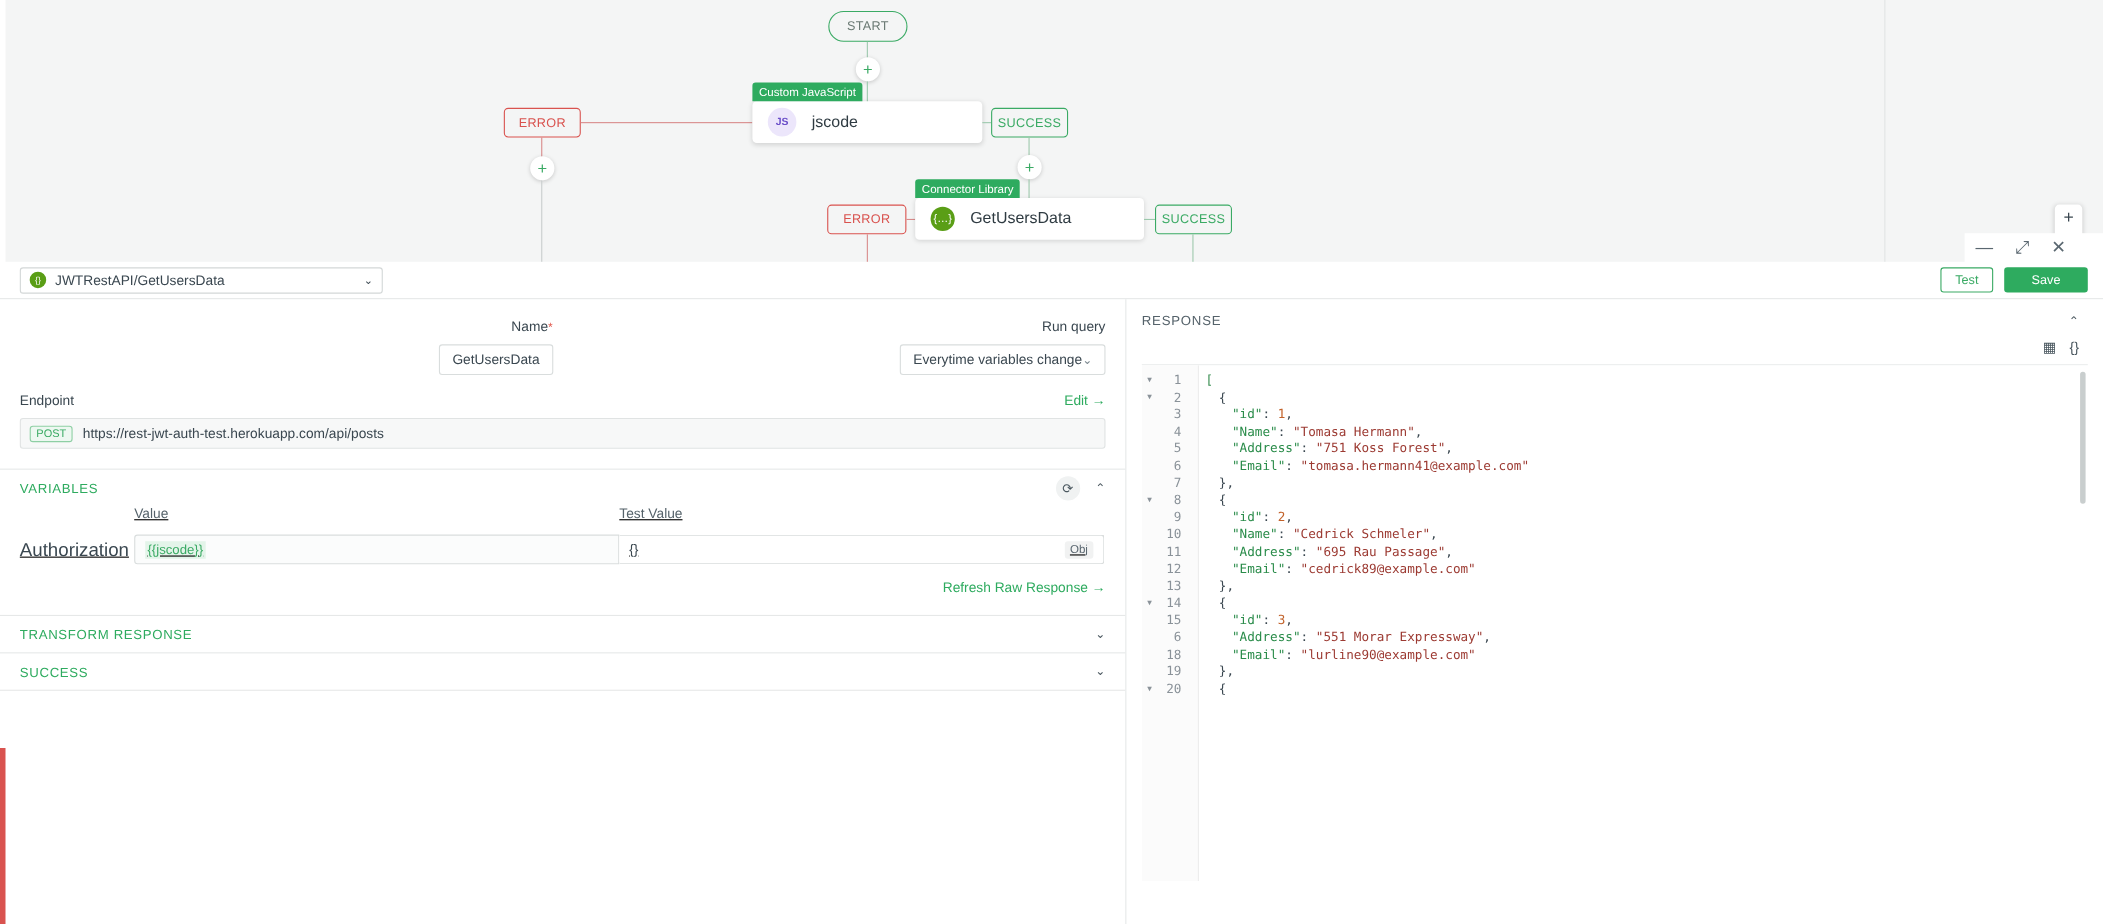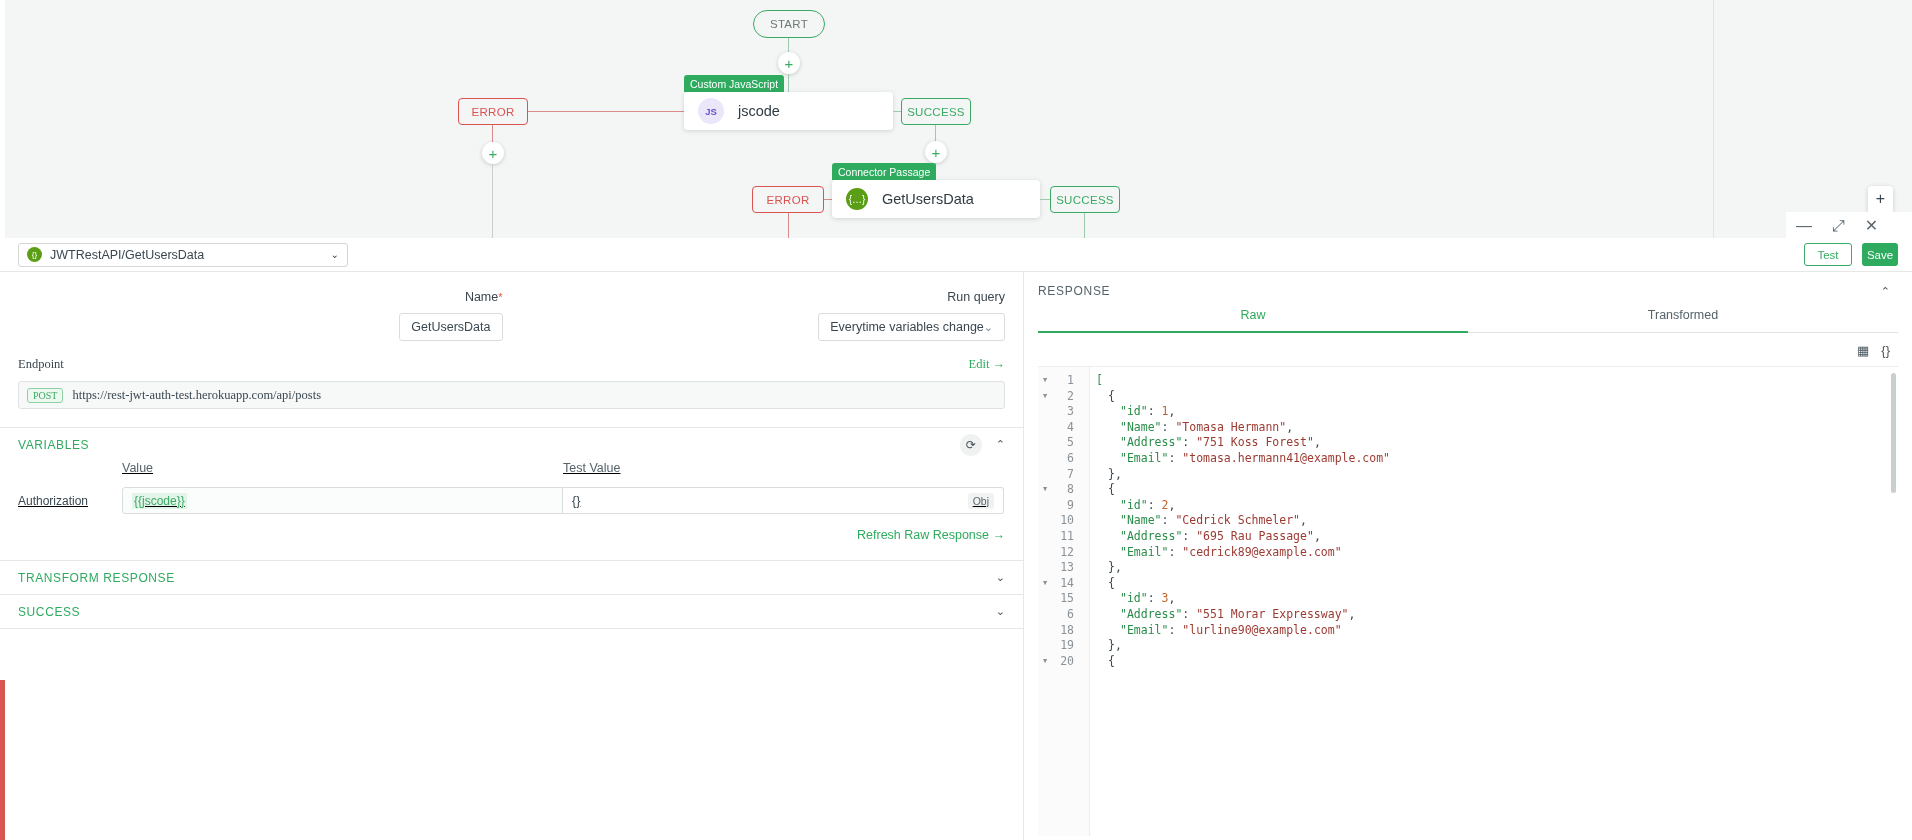--- a/index.html
+++ b/index.html
@@ -123,21 +123,21 @@
   .conn-select .txt { font-size: 12.5px; color: #3a4750; flex: 1; }
   .conn-select .caret { color: #3a4750; font-size: 10px; }
 
   .topbar-actions { position: absolute; right: 14px; top: 5px; display: flex; gap: 10px; }
   .btn-test {
     width: 48px; height: 23px; border: 1px solid #3aaa64; border-radius: 3px;
     background: #fff; color: #3aaa64; font-size: 11.5px;
     display: flex; align-items: center; justify-content: center; cursor: pointer;
   }
   .btn-save {
-    width: 36px; height: 23px; border-radius: 3px;
+    width: 76px; height: 23px; border-radius: 3px;
     background: #2eab5f; color: #fff; font-size: 11.5px;
     display: flex; align-items: center; justify-content: center; cursor: pointer;
   }
 
   
   .panel-body { display: flex; height: 568px; }
   .form-col { width: 1024px; border-right: 1px solid #e6e8e8; padding: 0; position: relative; }
 
   .row-two { display: flex; padding: 18px 18px 0 18px; gap: 18px; }
   .fld { display: flex; flex-direction: column; align-items: flex-end; }
@@ -146,21 +146,21 @@
   .fld-label { font-size: 12.5px; color: #3a4750; margin-bottom: 9px; }
   .req { color: #e2574c; font-size: 11px; }
   .inp {
     height: 28px; border: 1px solid #d9dddd; border-radius: 3px;
     display: flex; align-items: center; padding: 0 11px;
     font-size: 12.5px; color: #3a4750; background: #fff;
   }
   .inp-select { justify-content: space-between; }
   .inp-select .caret { color: #7c888f; font-size: 11px; }
 
-  .ep-wrap { padding: 16px 18px 0 18px; font-family: Liberation Serif, serif; }
+  .ep-wrap { padding: 16px 18px 0 18px; }
   .ep-head { display: flex; align-items: center; justify-content: space-between; margin-bottom: 9px; }
   .ep-label { font-size: 12.5px; color: #3a4750; }
   .ep-edit { font-size: 12.5px; color: #2eab5f; cursor: pointer; margin-left: 32px; }
   .ep-box {
     height: 28px; border: 1px solid #e0e3e3; border-radius: 3px; background: #f7f8f8;
     display: flex; align-items: center; padding: 0 8px; gap: 9px;
   }
   .method {
     border: 1px solid #8ecfa4; border-radius: 3px; color: #3aaa64;
     font-size: 10px; padding: 1px 5px; background: #edf8f1;
@@ -179,21 +179,21 @@
     width: 22px; height: 22px; border-radius: 50%; background: #f0f2f2;
     display: flex; align-items: center; justify-content: center;
     color: #4a575f; font-size: 12px; cursor: pointer;
   }
   .ic-chev { color: #4a575f; font-size: 11px; cursor: pointer; }
 
   .vars-table { padding: 0 18px; text-decoration: underline; }
   .vars-hdr { display: flex; font-size: 12.5px; color: #55626a; padding-left: 104px; }
   .vars-hdr .c1 { width: 441px; }
   .vars-row { display: flex; align-items: center; margin-top: 12px; }
-  .vars-key { width: 104px; font-size: 12px; color: #3a4750; }
+  .vars-key { width: 104px; font-size: 17px; color: #3a4750; }
   .vars-val {
     width: 441px; height: 27px; border: 1px solid #d9dddd;
     border-radius: 3px 0 0 3px; display: flex; align-items: center;
     padding: 0 9px; background: #fbfcfc;
   }
   .tokenchip { background: #e3f4e9; color: #3aaa64; font-size: 12px; padding: 1px 2px; }
   .vars-test {
     width: 441px; height: 27px; border: 1px solid #d9dddd; border-left: none;
     border-radius: 0 3px 3px 0; display: flex; align-items: center;
     justify-content: space-between; padding: 0 9px 0 9px; background: #fff;
@@ -325,21 +325,21 @@
     <div class="edge edge-green" style="left:935px;top:163px;width:1px;height:19px;"></div>
 
     <div class="pill pill-error" style="left:752px;top:186px;width:72px;">
       <span>ERROR</span>
     </div>
     <div class="edge edge-red" style="left:824px;top:199px;width:8px;height:1px;"></div>
     <div class="edge edge-red" style="left:788px;top:213px;width:1px;height:27px;"></div>
 
     <div class="flow-card" style="left:832px;top:180px;width:208px;height:38px;">
       <div class="flow-card-tag">
-        <span>Connector Passage</span>
+        <span>Connector Library</span>
       </div>
       <div class="conn-badge">
         <span>{…}</span>
       </div>
       <div class="flow-card-title">GetUsersData</div>
     </div>
 
     <div class="edge edge-green" style="left:1040px;top:199px;width:10px;height:1px;"></div>
     <div class="pill pill-success" style="left:1050px;top:186px;width:70px;">
       <span>SUCCESS</span>
@@ -451,24 +451,20 @@
         </div>
         <div style="border-bottom:1px solid #e6e8e8"></div>
       </div>
 
       <div class="resp-col">
         <div class="resp-head">
           <span class="resp-title">RESPONSE</span>
           <span class="resp-chev">⌃</span>
         </div>
 
-        <div class="resp-tabs">
-          <div class="resp-tab active">Raw</div>
-          <div class="resp-tab inactive">Transformed</div>
-        </div>
 
         <div class="resp-viewicons">
           <span>▦</span>
           <span>{}</span>
         </div>
 
         <div class="json-box">
           <div class="json-gutter-bg"></div>
           <div class="json-lines" id="json-lines">
               <div class="jl">

